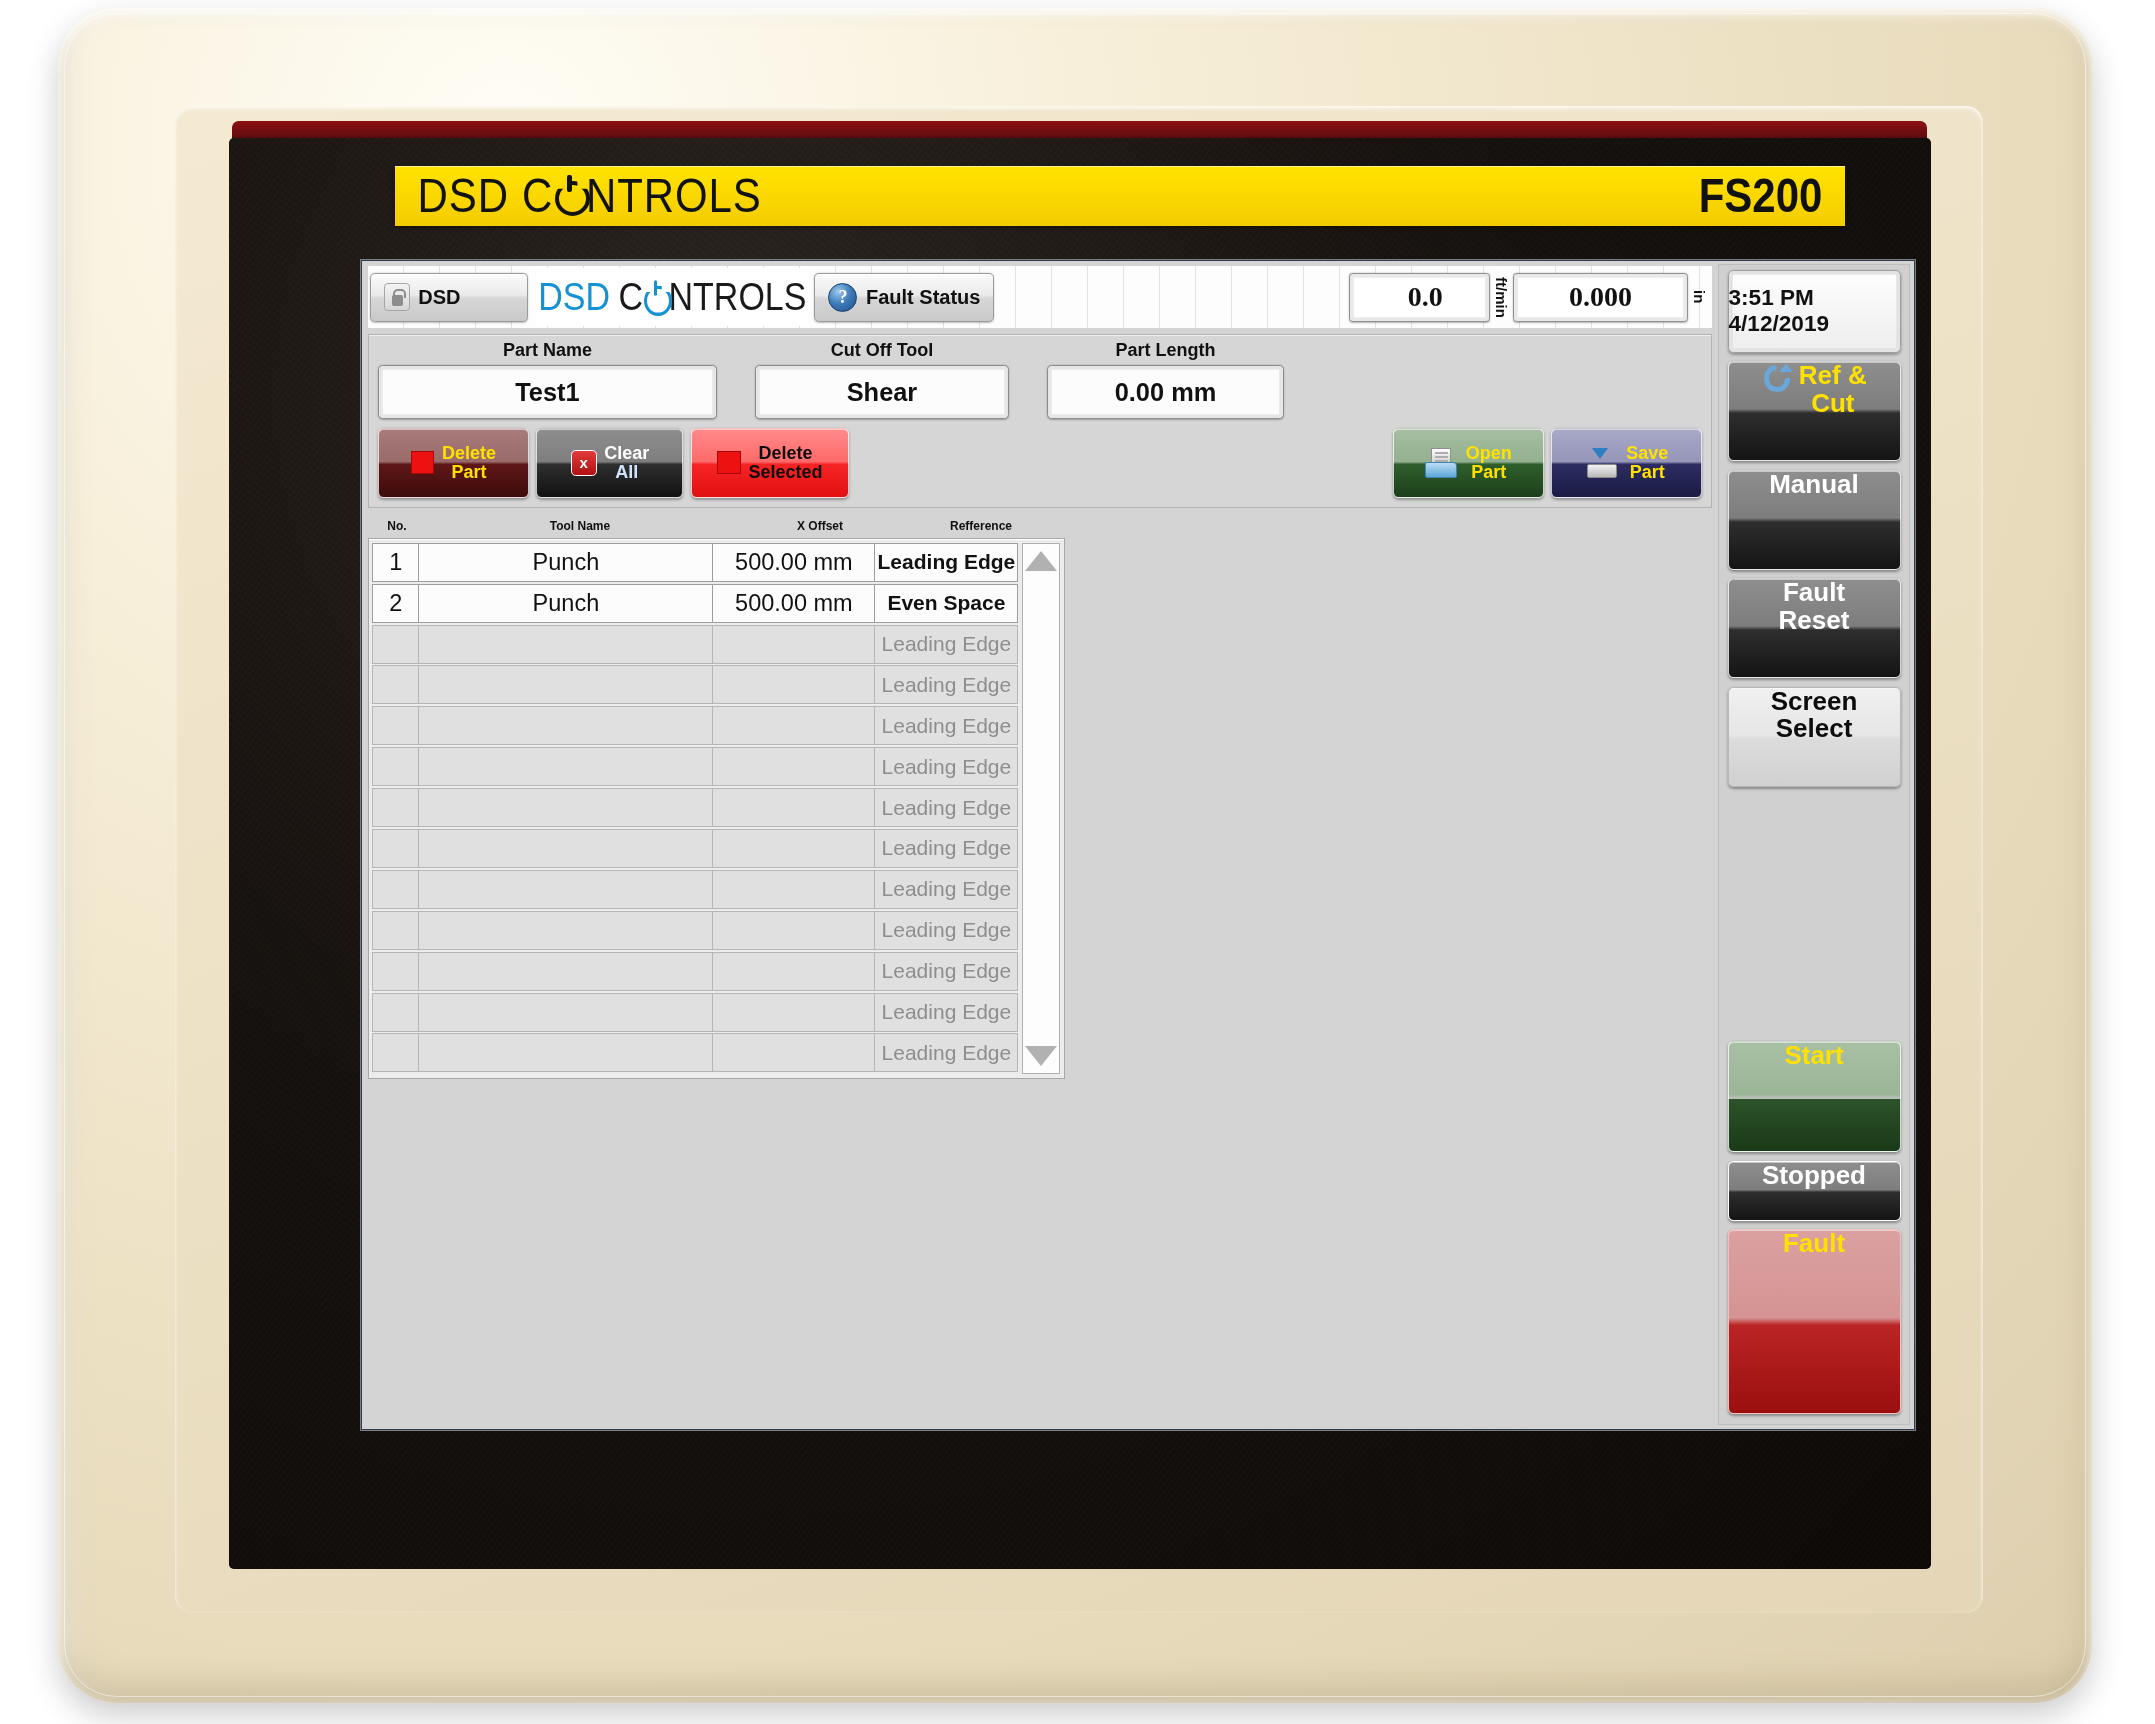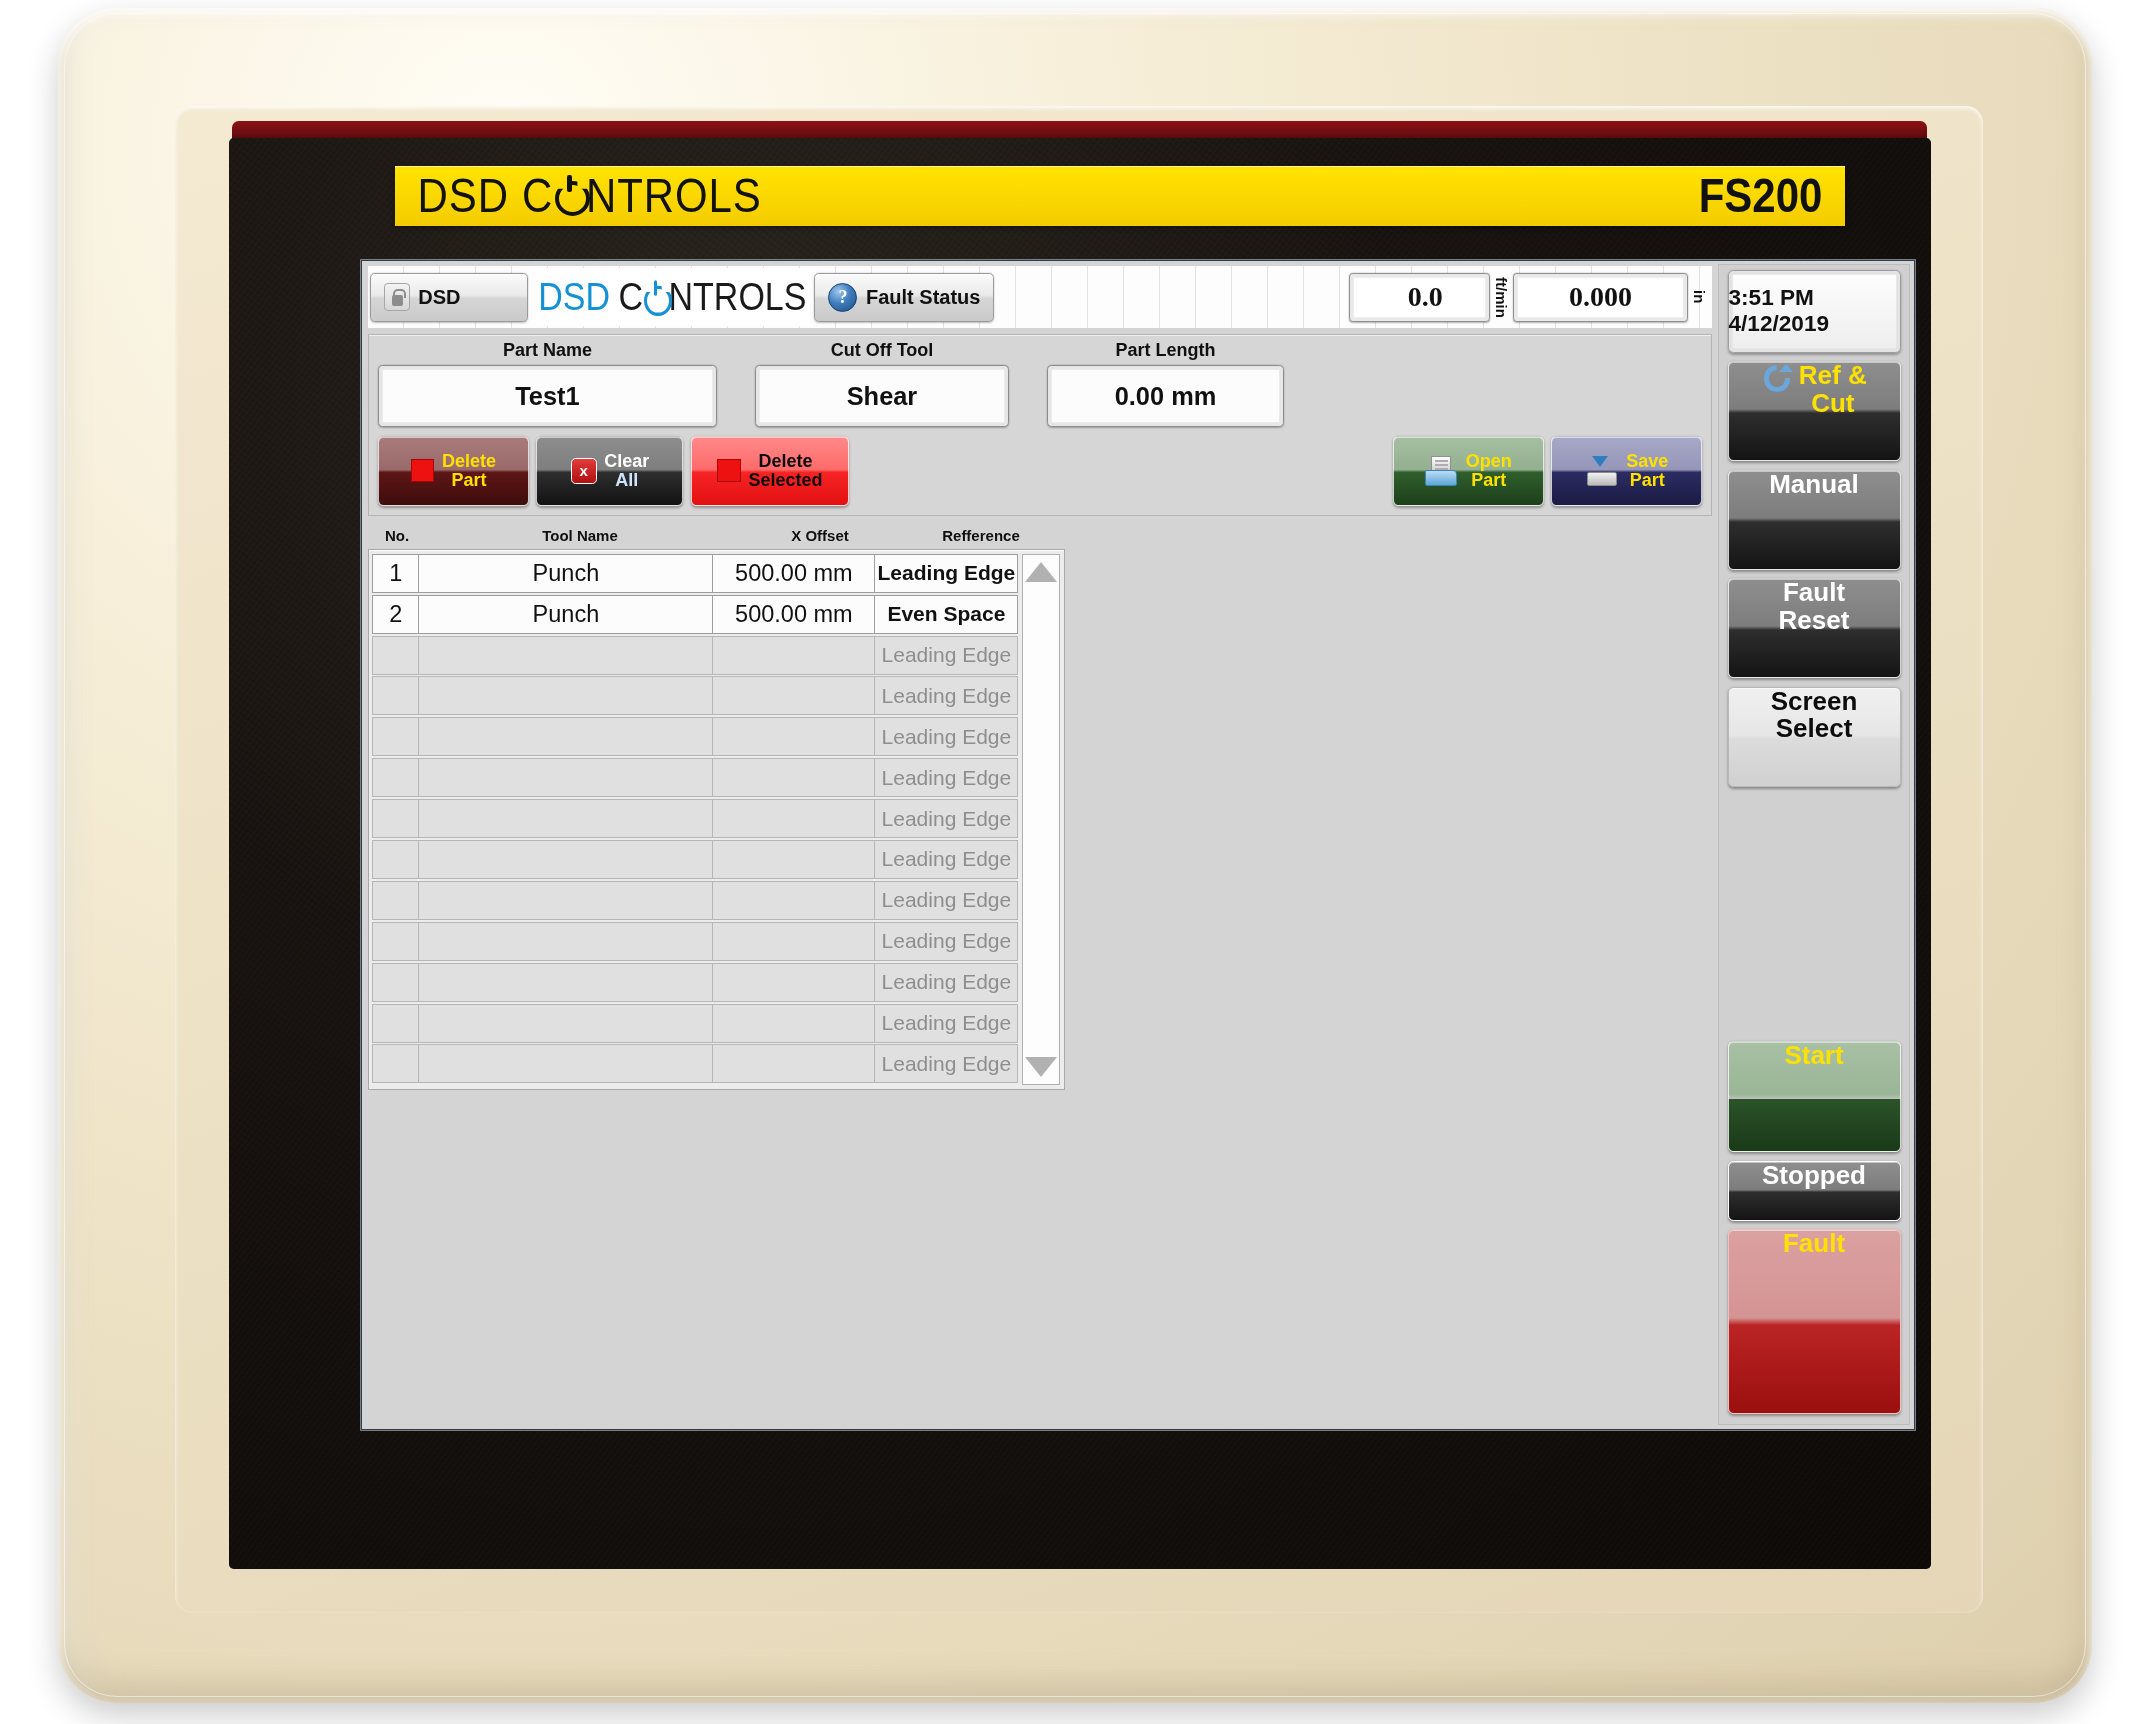--- a/index.html
+++ b/index.html
@@ -217,21 +217,21 @@
     position:relative;
   }
   #part-fields { display:flex; gap:38px; }
   .field-col { display:flex; flex-direction:column; align-items:center; }
   .field-label { font-size:18px; font-weight:700; color:#101010; margin-bottom:3.8px; }
   .field-box {
     background:#fcfcfc;
     border:0.9px solid #8c8c8c;
     border-radius:4.7px;
     box-shadow: inset 0 0 0 3.8px #e6e6e6, 0 0.9px 1.9px rgba(0,0,0,.28);
-    height: 62px;
+    height: 54px;
     display:flex; align-items:center; justify-content:center;
     font-size:25.4px; font-weight:700; color:#111;
   }
   #fc-name  { width: 339px; }
   #fc-name .field-box  { width: 339px; }
   #fc-tool  { width: 254px; }
   #fc-tool .field-box  { width: 254px; }
   #fc-len   { width: 237px; }
   #fc-len .field-box   { width: 237px; }
 
@@ -306,21 +306,21 @@
   }
   .save-ico .stem{
     position:absolute; left:12.2px; top:0px; width:8.5px; height:7.5px;
     border:2.8px solid #2e7fc2; border-bottom:none; border-right:none;
     border-radius:5.6px 0 0 0;
   }
 
   
   #table-head {
     display:flex; margin-top: 11.3px; padding: 0 1.9px;
-    font-size:15px; font-weight:700; color:#101010;
+    font-size:12px; font-weight:700; color:#101010;
   }
   .th { text-align:center; }
   .th-no  { width: 55px; }
   .th-tool{ width: 311px; }
   .th-off { width: 169px; }
   .th-ref { width: 153px; }
 
   #table-wrap {
     margin-top: 4.7px;
     width: 697px;

